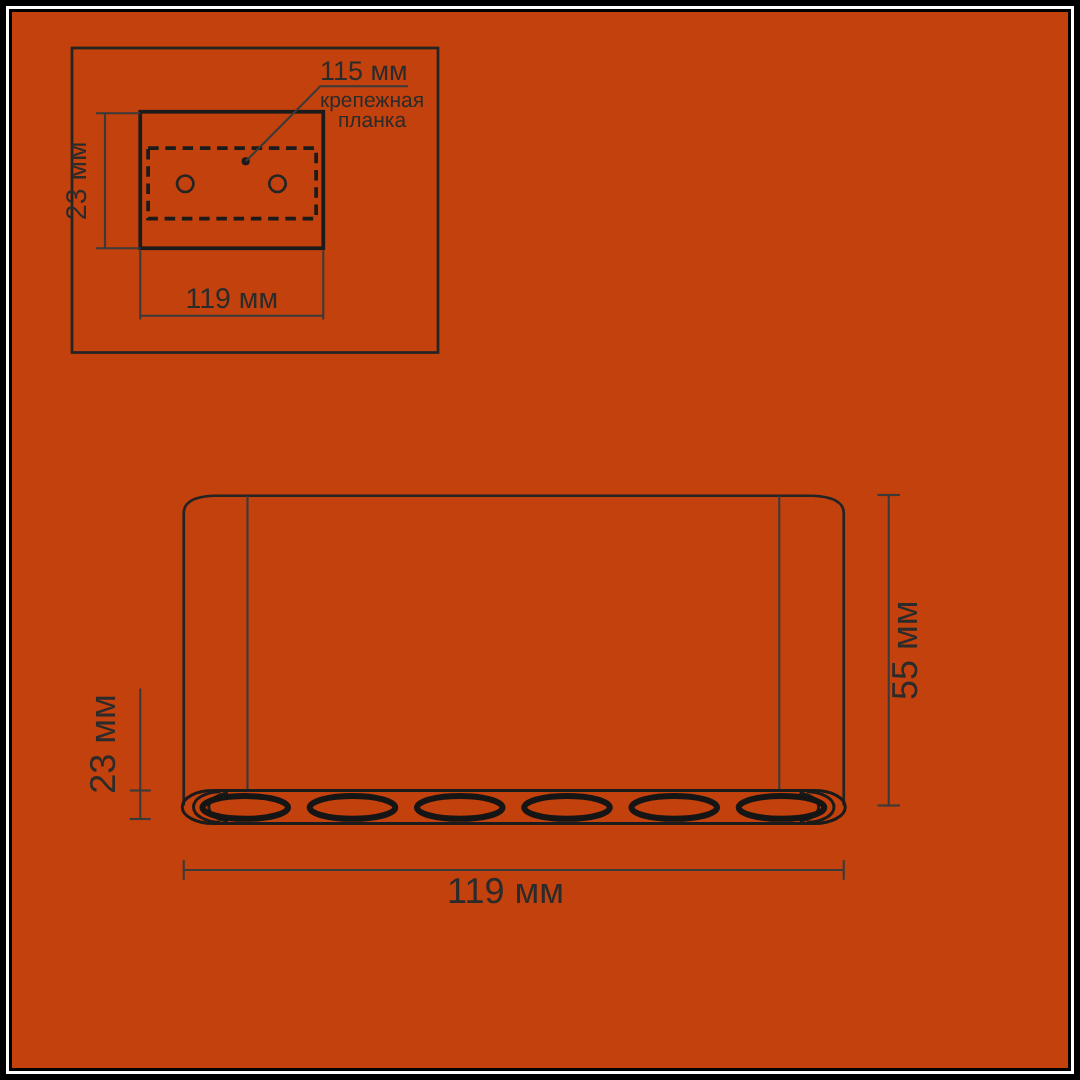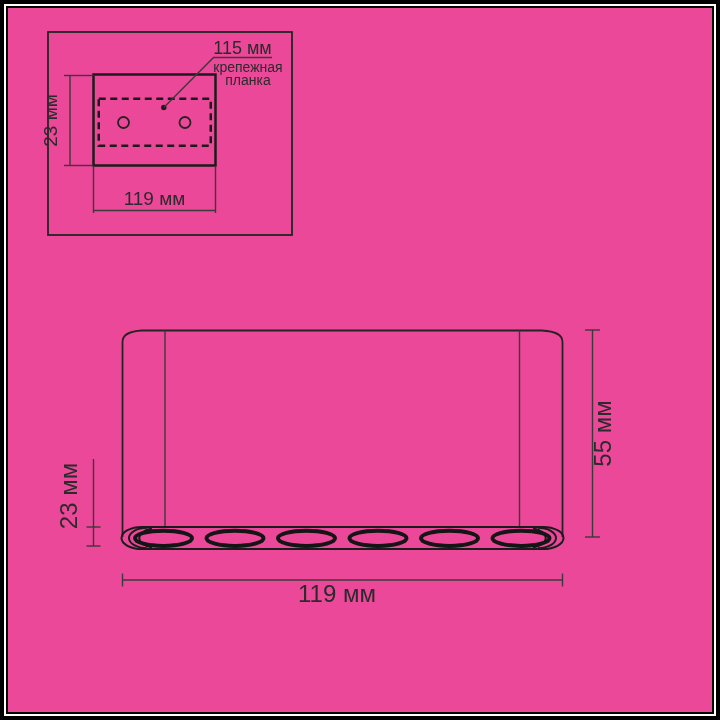--- a/index.html
+++ b/index.html
@@ -1,20 +1,20 @@
 <!DOCTYPE html>
 <html><head>
 <meta charset="utf-8">
 <style>
   html, body { margin: 0; padding: 0; background: #fff; }
   .page {
     position: relative;
     width: 720px;
     height: 720px;
-    background: #ec4899;
+    background: #c2410c;
     box-shadow: inset 0 0 0 4px #000,
                 inset 0 0 0 6px #fff,
                 inset 0 0 0 8px #000;
     font-family: "Liberation Sans", sans-serif;
   }
   svg { position: absolute; left: 0; top: 0; }
   text {
     fill: #2b2b2b;
     font-family: "Liberation Sans", sans-serif;
   }

